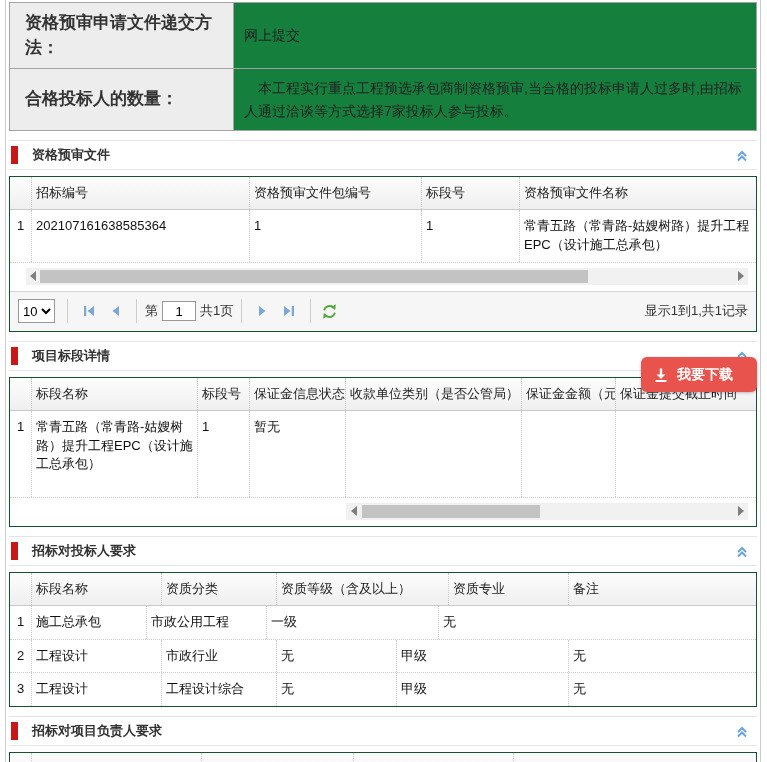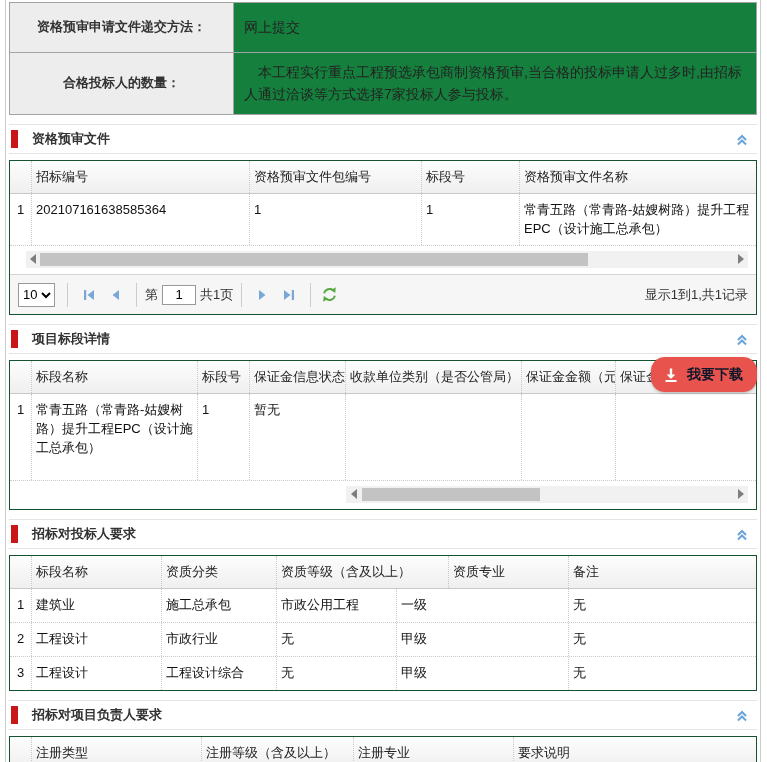--- a/index.html
+++ b/index.html
@@ -4,22 +4,22 @@
 <style>
   * { box-sizing: border-box; margin: 0; padding: 0; }
   html,body { width: 767px; height: 762px; overflow: hidden; background: #fff;
     font-family: "Liberation Sans", "DejaVu Sans", sans-serif; color: #222; }
   .page { position: absolute; left: 5px; top: 0; width: 756px; height: 762px;
     border-left: 1px solid #ccc; border-right: 1px solid #ccc; padding: 0 3px; background:#fff; }
 
   
   .info-table { width: 100%; border-collapse: collapse; margin-top: 2px; }
   .info-table td { border: 1px solid #a3a3a3; vertical-align: middle; }
-  .info-label { width: 224px; background: #ededed; font-weight: bold; font-size: 13px;
-    padding: 8px 15px; color: #333; line-height: 1.45; text-align: center; }
+  .info-label { width: 224px; background: #ededed; font-weight: bold; font-size: 17px;
+    padding: 8px 15px; color: #333; line-height: 1.45; }
   .info-value { font-size: 14px; padding: 8px 10px; line-height: 1.6; color: #222; background:#15803d; }
   .indent { text-indent: 1em; }
   .row1 td { height: 50px; }
 
   
   .sec-head { display: flex; align-items: center; height: 30px; margin-top: 9px;
     border-top: 1px solid #e4e4e4; border-bottom: 1px solid #e4e4e4; background: #fff; }
   .red-bar { width: 7px; height: 18px; background: #c91616; margin: 0 14px 0 2px; }
   .sec-title { font-size: 13px; font-weight: bold; color: #333; }
   .collapse { margin-left: auto; margin-right: 8px; cursor: pointer; line-height: 0; }
@@ -58,22 +58,22 @@
     border-top: 1px solid #d5d5d5; padding: 0 8px; font-size: 13px; color: #333; justify-content: center; }
   .pager select { height: 24px; font-size: 13px; border: 1px solid #999; background: #fff; margin-right: 4px; }
   .psep { width: 1px; height: 24px; background: #ccc; margin: 0 8px; }
   .pbtn { width: 26px; height: 24px; display: flex; align-items: center; justify-content: center; cursor: pointer; }
   .pager input { width: 34px; height: 20px; border: 1px solid #999; font-size: 13px; text-align: center; margin: 0 4px; }
   .pg-summary { margin-left: auto; font-size: 13px; color: #333; }
   .refresh-btn { margin-left: 2px; cursor: pointer; line-height: 0; }
 
   
   .dl-btn { position: absolute; top: 357px; right: 3px; height: 35px; display: flex; align-items: center;
-    background: #e8544d; color: #0f172a; font-size: 14px; font-weight: bold; padding: 0 14px 0 12px;
-    border-radius: 14px; box-shadow: 0 1px 3px rgba(0,0,0,.25); cursor: pointer; z-index: 9; }
+    background: #e8544d; color: #ffffff; font-size: 14px; font-weight: bold; padding: 0 24px 0 12px;
+    border-radius: 6px; box-shadow: 0 1px 3px rgba(0,0,0,.25); cursor: pointer; z-index: 9; }
   .dl-btn svg { margin-right: 8px; }
 </style>
 </head>
 <body>
 
 <div class="page">
 
   <table class="info-table">
     <tbody>
         <tr class="row1">
@@ -225,21 +225,20 @@
     <div class="g-hrow">
       <div class="g-hcell seq"></div>
       <div class="g-hcell g3-c0">标段名称</div>
       <div class="g-hcell g3-c1">资质分类</div>
       <div class="g-hcell g3-c3">资质等级（含及以上）</div>
       <div class="g-hcell g3-c2">资质专业</div>
       <div class="g-hcell">备注</div>
     </div>
     <div class="g-row">
       <div class="g-cell seq">1</div>
-      <div class="g-cell g3-c0">建筑业</div>
       <div class="g-cell g3-c1">施工总承包</div>
       <div class="g-cell g3-c2">市政公用工程</div>
       <div class="g-cell g3-c3">一级</div>
       <div class="g-cell">无</div>
     </div>
     <div class="g-row">
       <div class="g-cell seq">2</div>
       <div class="g-cell g3-c0">工程设计</div>
       <div class="g-cell g3-c1">市政行业</div>
       <div class="g-cell g3-c2">无</div>

